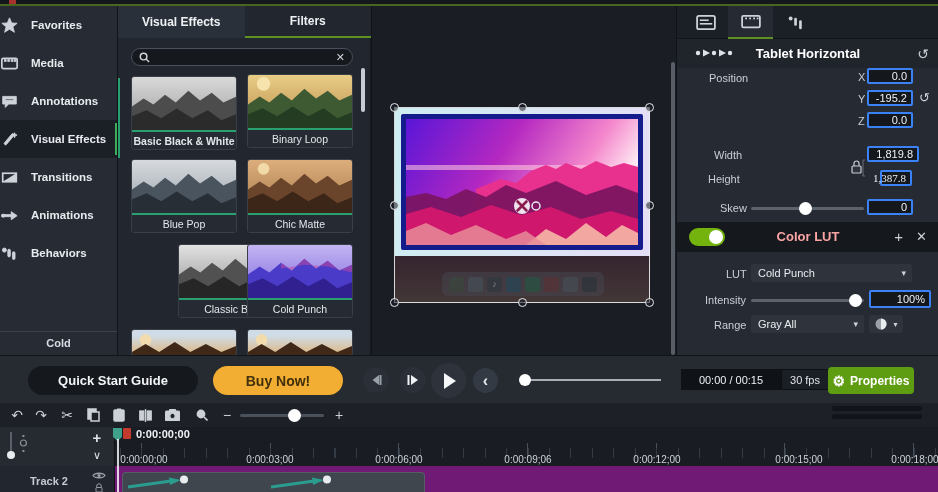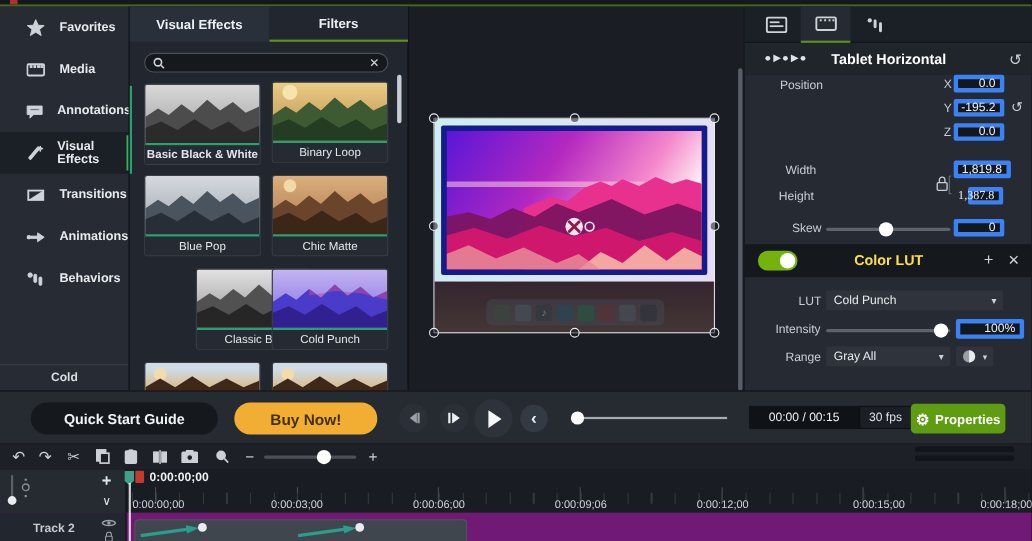--- a/index.html
+++ b/index.html
@@ -13,21 +13,21 @@
   .bold { font-weight:bold; }
   .ctr { display:flex; align-items:center; justify-content:center; }
 
   
   .topstrip { left:0; top:0; width:938px; height:4px; background:#14171b; }
   .topline  { left:0; top:4px; width:938px; height:2px; background:#4a661e; }
   .reddot   { left:9px; top:0; width:7px; height:4px; background:#a8332e; }
 
   
   .sidebar { left:0; top:6px; width:117px; height:349px; background:#272c34; }
-  .side-item { position:relative; height:38px; display:flex; align-items:center; padding-left:23px; gap:12px; cursor:pointer; }
+  .side-item { position:relative; height:38px; display:flex; align-items:center; padding-left:0; gap:12px; cursor:pointer; }
   .side-item .lbl { font-size:11.5px; font-weight:bold; color:#e7eaee; }
   .side-item.sel { background:#1b1f26; }
   .side-item.sel::after { content:""; position:absolute; right:0; top:3px; bottom:3px; width:2px; background:#3fae5a; }
   .side-icon { width:19px; height:19px; display:flex; align-items:center; justify-content:center; }
   .side-icon svg { width:17px; height:17px; fill:#ced3da; stroke:#ced3da; }
   .side-more { position:absolute; left:0; right:0; bottom:2px; height:22px; border-top:1px solid #3a4049;
                display:flex; align-items:center; justify-content:center; font-weight:bold; color:#d9dde2; cursor:pointer; }
 
   
   .fxpanel { left:117px; top:6px; width:253px; height:349px; background:#22262e; border-left:1px solid #101318; }
@@ -81,30 +81,30 @@
   .rp-scrollbar { left:671px; top:62px; width:4px; height:293px; background:#575e68; border-radius:2px; }
   .rtabs { position:absolute; left:0; top:0; width:262px; height:33px; background:#1b2026; border-bottom:1px solid #12151a; display:flex; padding-left:6px; }
   .rtab { width:45px; height:33px; display:flex; align-items:center; justify-content:center; cursor:pointer; }
   .rtab svg { width:20px; height:16px; fill:#ced3da; stroke:#ced3da; }
   .rtab.sel { background:#262b33; border-bottom:2px solid #5f9120; }
   .rhead { position:absolute; left:0; top:33px; width:262px; height:29px; background:#20252c; display:flex; align-items:center; }
   .rhead .title { position:absolute; left:0; right:0; text-align:center; font-size:13px; font-weight:bold; color:#fff; }
   .rhead .anim { position:absolute; left:18px; top:8px; }
   .rhead .reset { position:absolute; right:10px; font-size:14px; color:#c9ced5; cursor:pointer; }
   .plabel { position:absolute; color:#c9ced5; font-size:11px; }
-  .pfield { position:absolute; width:46px; height:16px; background:#14171c; border:4px solid #3b82f6; border-radius:2px;
+  .pfield { position:absolute; width:46px; height:16px; background:#14171c; border:2px solid #3b82f6; border-radius:2px;
             color:#eef1f4; font-size:11px; display:flex; align-items:center; justify-content:flex-end; padding-right:4px; }
   .pfield.wide { width:62px; height:18px; }
   .reset-sm { position:absolute; font-size:13px; color:#c9ced5; cursor:pointer; }
   .slider-track { position:absolute; height:3px; background:#5c636d; border-radius:2px; }
   .slider-thumb { position:absolute; width:13px; height:13px; border-radius:50%; background:#fff; }
   .lut-head { position:absolute; left:0; top:216px; width:262px; height:30px; background:#15181d; }
   .toggle { position:absolute; left:12px; top:6px; width:36px; height:18px; border-radius:9px; background:#74b30e; cursor:pointer; }
   .toggle .knob { position:absolute; right:2px; top:2px; width:14px; height:14px; border-radius:50%; background:#fff; }
-  .lut-title { position:absolute; left:0; right:0; top:7px; text-align:center; font-size:13px; font-weight:bold; color:#fde047; }
+  .lut-title { position:absolute; left:0; right:0; top:7px; text-align:center; font-size:13px; font-weight:bold; color:#fca5a5; }
   .lut-plus  { position:absolute; right:36px; top:6px; font-size:15px; color:#ced3da; cursor:pointer; }
   .lut-close { position:absolute; right:12px; top:7px; font-size:13px; color:#ced3da; cursor:pointer; }
   .dropdown { position:absolute; height:18px; background:#2e333c; border-radius:2px; color:#e8ecef;
               display:flex; align-items:center; padding:0 7px; font-size:11px; cursor:pointer; }
   .dropdown .arr { position:absolute; right:6px; color:#ced3da; font-size:9px; }
   .range-btn { position:absolute; width:34px; height:18px; background:#2e333c; border-radius:2px; display:flex; align-items:center; justify-content:center; gap:3px; cursor:pointer; }
 
   
   .playbar { left:0; top:355px; width:938px; height:48px; background:#262a31; border-top:1px solid #101317; }
   .pill { position:absolute; height:29px; border-radius:15px; display:flex; align-items:center; justify-content:center; cursor:pointer; }

